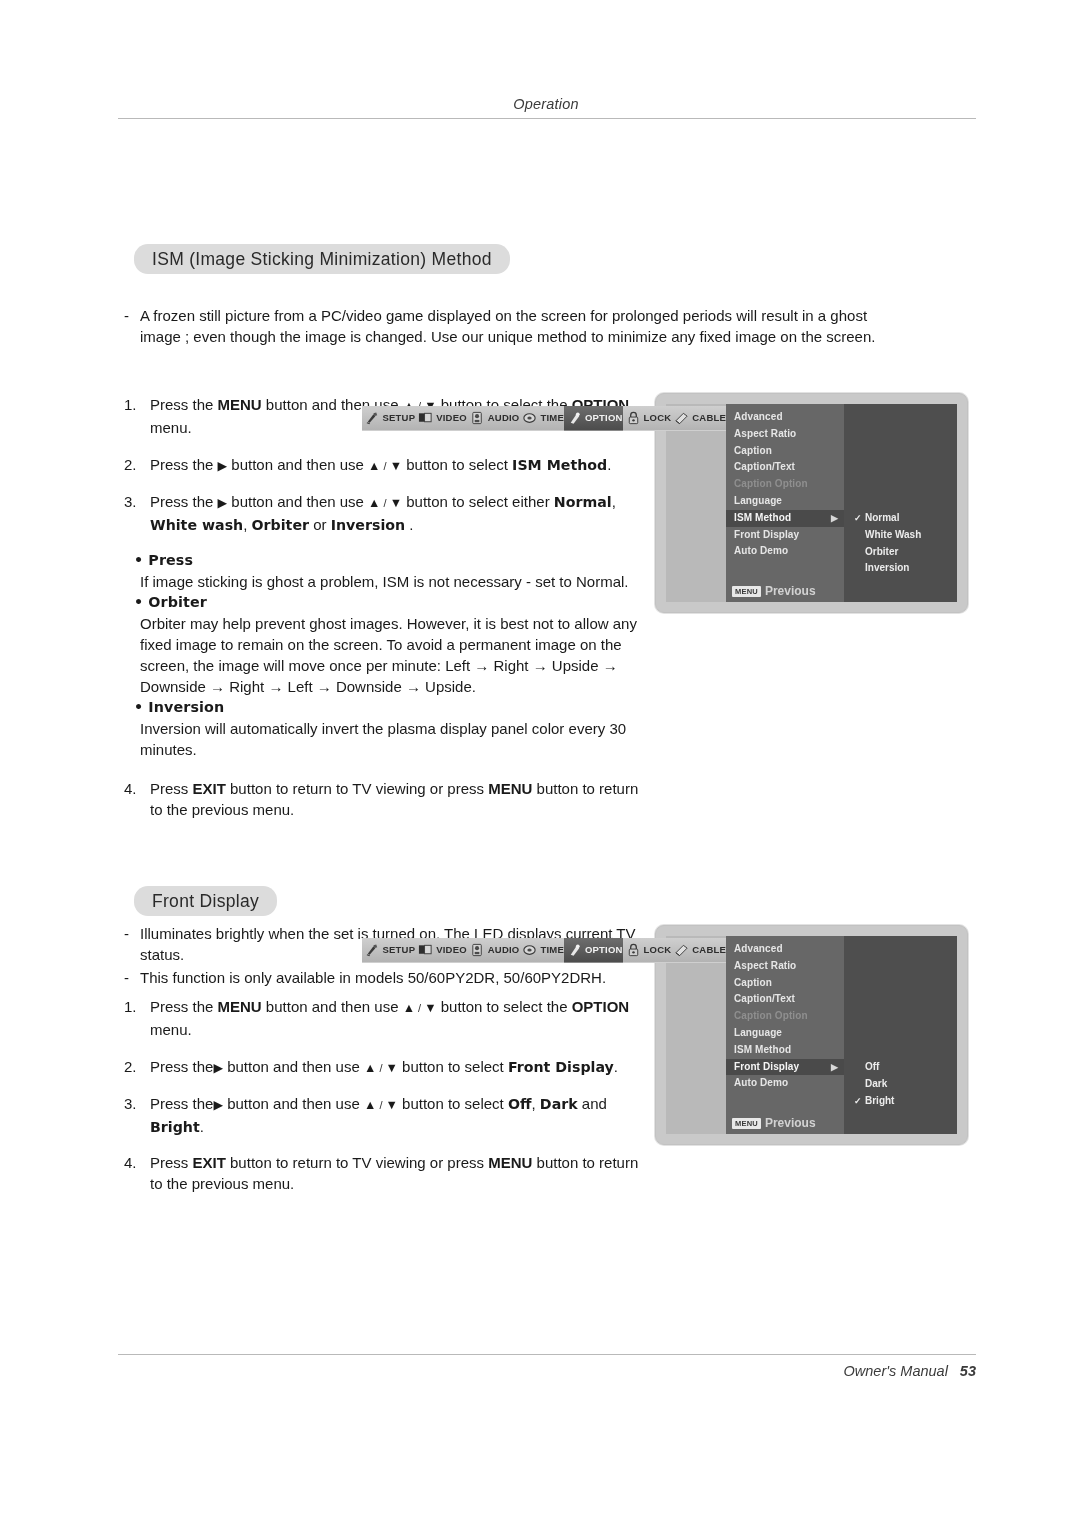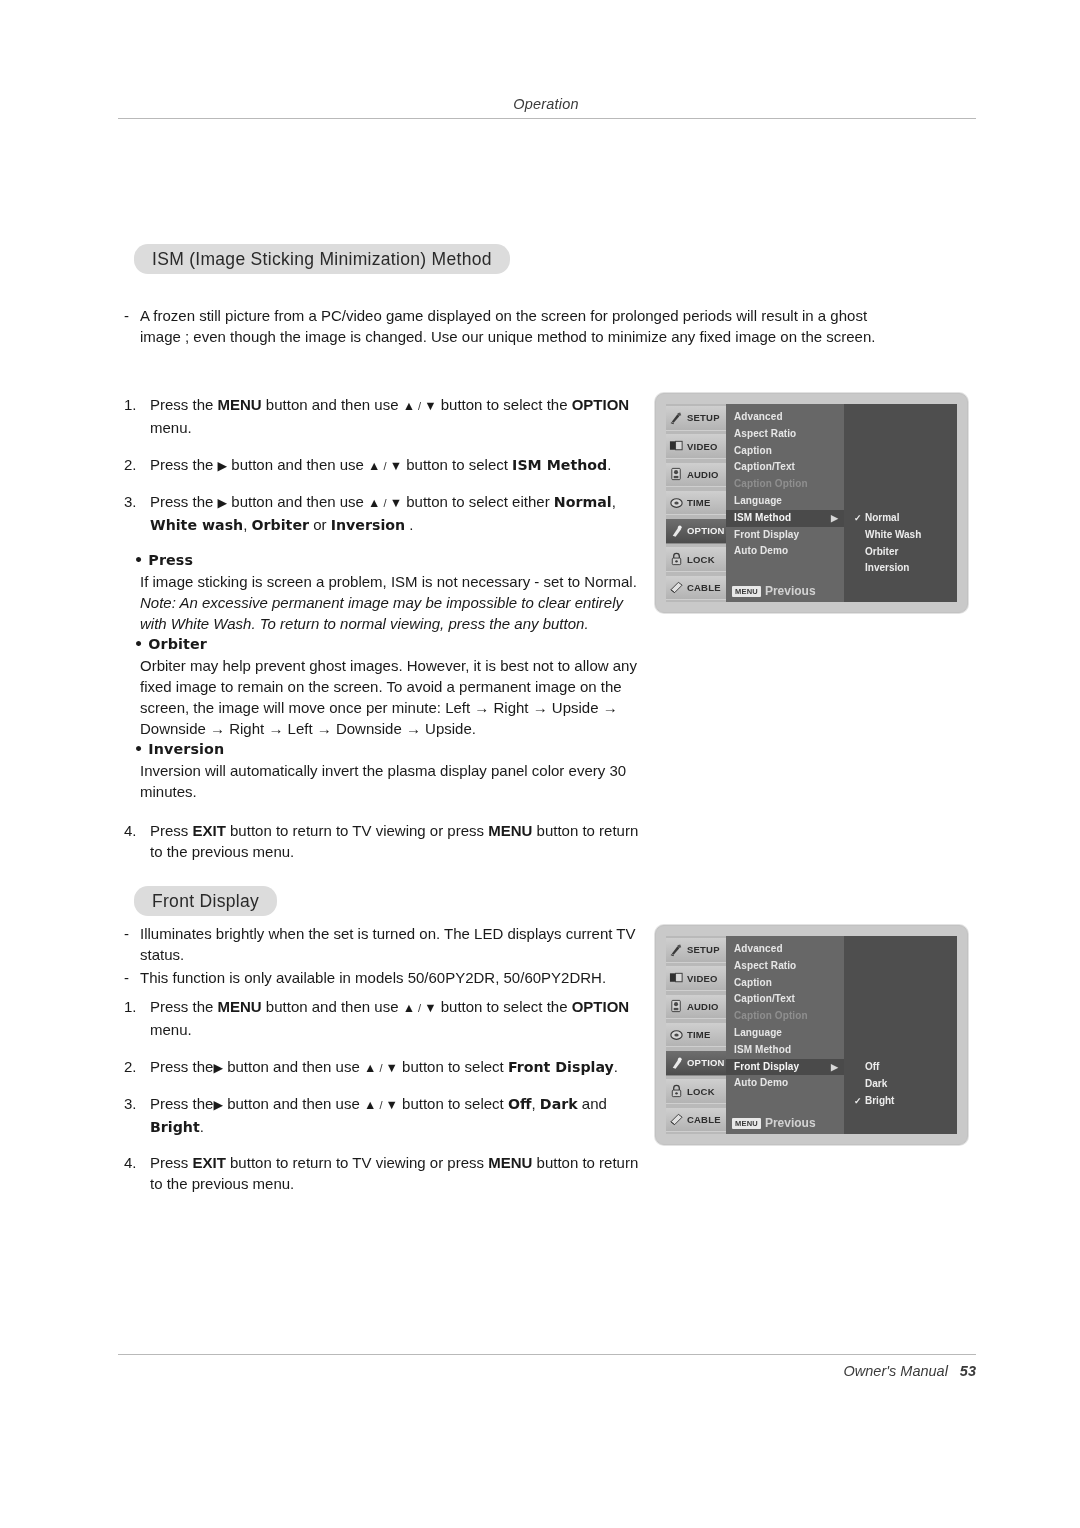--- a/index.html
+++ b/index.html
@@ -126,22 +126,21 @@
     box-shadow: 0 0 0 1px #e2e2e2;
   }
   #osd-ism   { left: 655px; top: 393px; width: 313px; height: 220px; }
   #osd-front { left: 655px; top: 925px; width: 313px; height: 220px; }
 
   .osd-side {
     width: 60px;
     flex: 0 0 60px;
     background: #b9b9b9;
     display: flex;
-    flex-direction: column;
-    justify-content: space-between;
+    justify-content: flex-end;
     padding: 2px 0;
     box-sizing: border-box;
   }
   .osd-side-item {
     height: 24.5px;
     display: flex;
     align-items: center;
     gap: 3px;
     padding-left: 3px;
     box-sizing: border-box;
@@ -292,22 +291,21 @@
     <div class="step sp-2">
       <div class="step-num">2.</div>
       <div class="step-body"><span>Press the </span><span class="tri">▶</span><span> button and then use </span><span class="tri">▲</span><span class="slash"> / </span><span class="tri">▼</span><span> button to select </span><span class="bslab">ISM Method</span><span>.</span></div>
     </div>
     <div class="step sp-3">
       <div class="step-num">3.</div>
       <div class="step-body"><span>Press the </span><span class="tri">▶</span><span> button and then use </span><span class="tri">▲</span><span class="slash"> / </span><span class="tri">▼</span><span> button to select either </span><span class="bslab">Normal</span><span>, </span><span class="bslab">White wash</span><span>, </span><span class="bslab">Orbiter</span><span> or </span><span class="bslab">Inversion</span><span> .</span></div>
     </div>
     <div class="defs">
       <div class="def-title">• Press</div>
-      <div class="def-body">If image sticking is screen a problem, ISM is not necessary - set to Normal.</div>
-      <div class="def-body it">Note: An excessive permanent image may be impossible to clear entirely with White Wash. To return to normal viewing, press the any button.</div>
+      <div class="def-body">If image sticking is ghost a problem, ISM is not necessary - set to Normal.</div>
       <div class="def-title">• Orbiter</div>
       <div class="def-body">Orbiter may help prevent ghost images. However, it is best not to allow any fixed image to remain on the screen. To avoid a permanent image on the screen, the image will move once per minute: Left → Right → Upside → Downside → Right → Left → Downside → Upside.</div>
       <div class="def-title">• Inversion</div>
       <div class="def-body">Inversion will automatically invert the plasma display panel color every 30 minutes.</div>
     </div>
     <div style="height:18px"></div>
     <div class="step sp-1">
       <div class="step-num">4.</div>
       <div class="step-body"><span>Press </span><b>EXIT</b><span> button to return to TV viewing or press </span><b>MENU</b><span> button to return to the previous menu.</span></div>
     </div>

